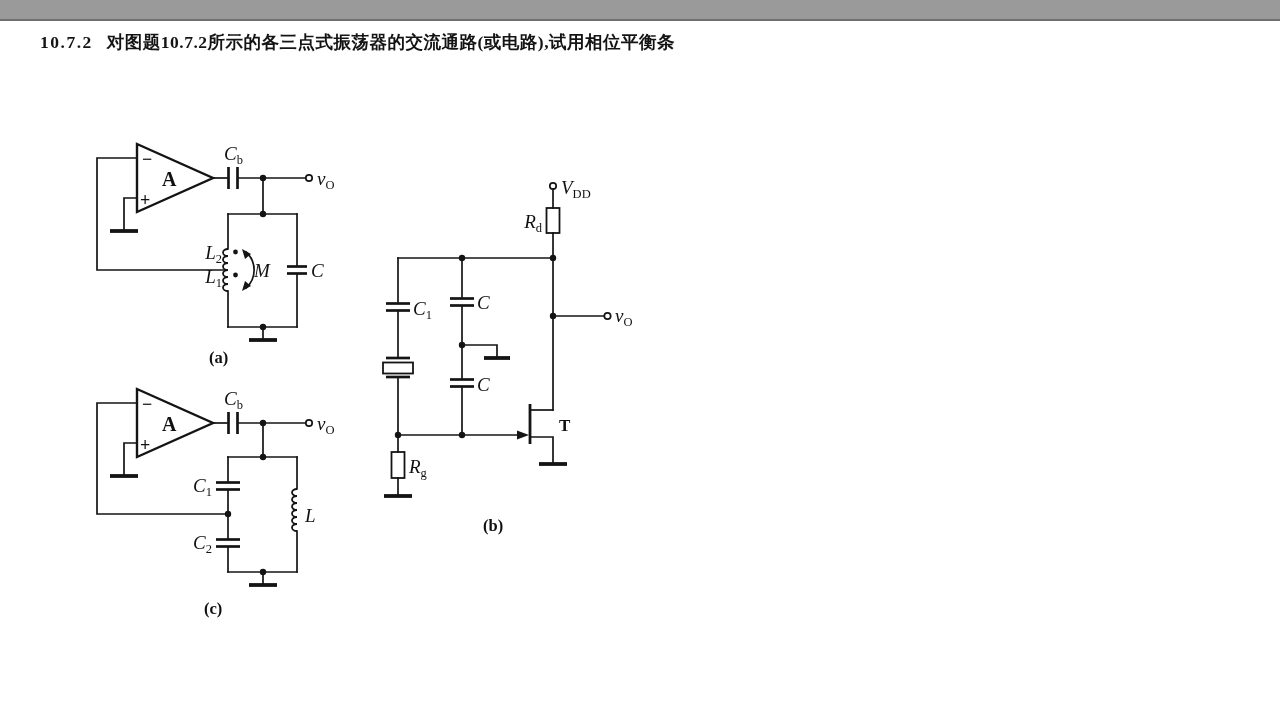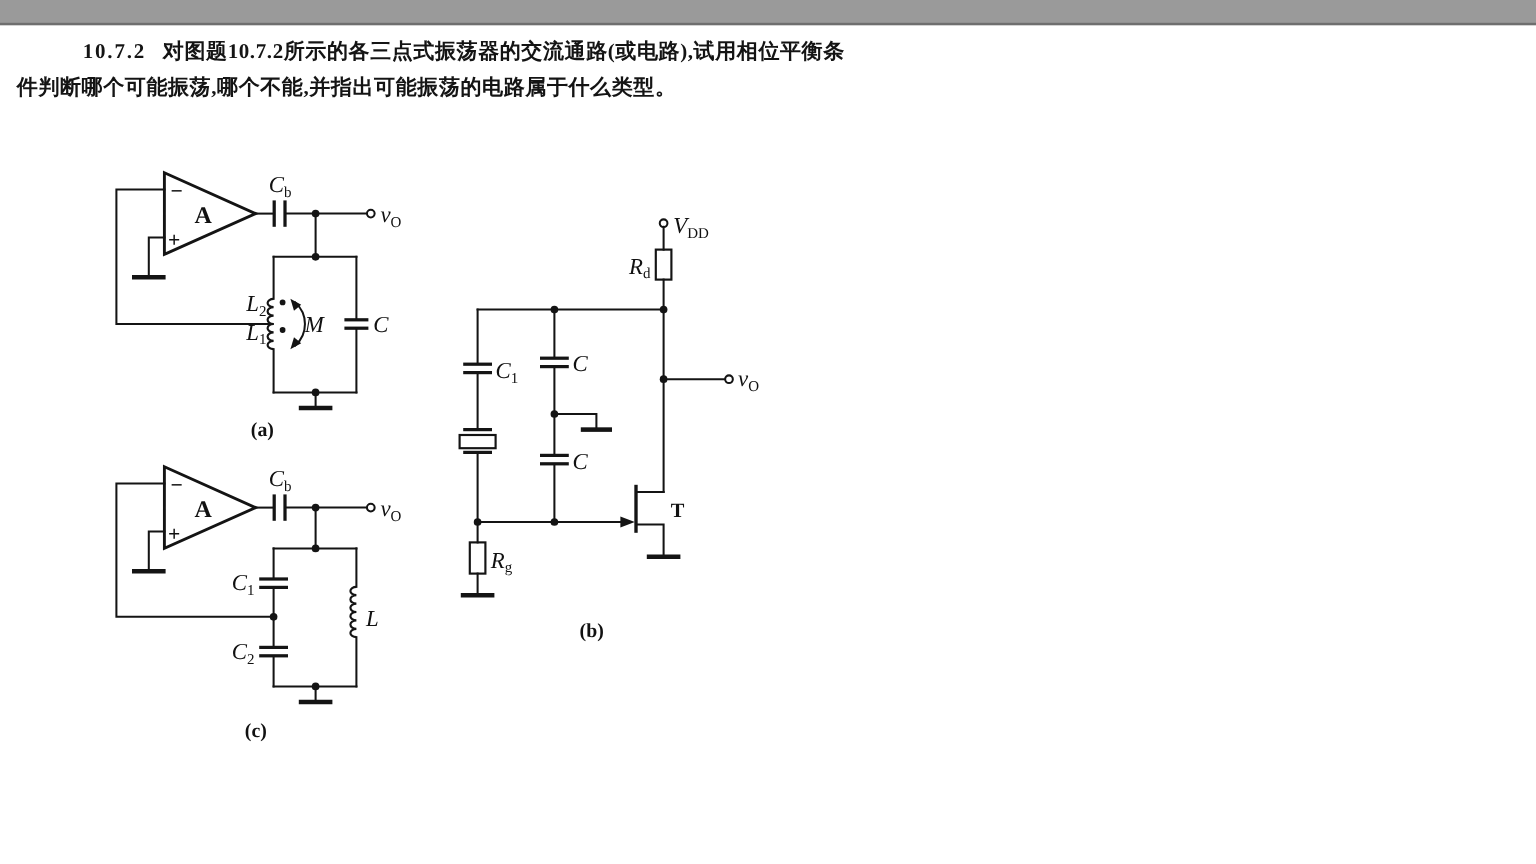--- a/index.html
+++ b/index.html
@@ -9,21 +9,21 @@
   }
   .topbar{
     position:absolute;top:0;left:0;width:1280px;height:19px;
     background:#9a9a9a;border-bottom:2px solid #6f6f6f;
   }
   .problem{
     position:absolute;left:14px;top:27px;width:690px;
     color:#141414;font-size:17.5px;line-height:30px;font-weight:600;
     letter-spacing:0.5px;
   }
-  .line1{padding-left:26px;text-align:right;}
+  .line1{padding-left:26px;}
   .prob-num{font-weight:700;margin-right:14px;letter-spacing:1.5px;}
   svg{position:absolute;top:0;left:0;}
   .w{stroke:#141414;stroke-width:1.7;fill:none;stroke-linecap:square;}
   .tri{stroke:#141414;stroke-width:2.4;fill:none;stroke-linejoin:miter;}
   .plate{stroke:#141414;stroke-width:2.7;fill:none;stroke-linecap:butt;}
   .coil{stroke:#141414;stroke-width:1.8;fill:none;}
   .gnd{stroke:#141414;stroke-width:3.8;fill:none;stroke-linecap:butt;}
   .rect{stroke:#141414;stroke-width:1.8;fill:none;}
   .bar{stroke:#141414;stroke-width:2.8;fill:none;stroke-linecap:butt;}
   .dot{fill:#141414;stroke:none;}
@@ -37,21 +37,20 @@
   .cap{font-size:16.5px;font-weight:700;font-style:normal;}
   .plainvar{font-style:normal;font-size:17px;font-weight:600;}
 </style>
 </head>
 <body>
 
 <div class="topbar"></div>
 
 <div class="problem">
   <div class="line1"><span class="prob-num">10.7.2</span><span>对图题10.7.2所示的各三点式振荡器的交流通路(或电路),试用相位平衡条</span></div>
-  <div class="line2">件判断哪个可能振荡,哪个不能,并指出可能振荡的电路属于什么类型。</div>
 </div>
 
 <svg width="1280" height="720" viewBox="0 0 1280 720">
 
   <g>
     <path class="w" d="M137,158 H97 V270 H227"></path>
     <path class="w" d="M137,198 H124 V230"></path>
     <path class="gnd" d="M110,231 H138"></path>
     <path class="tri" d="M137,144 L213,178 L137,212 Z"></path>
     <text class="pm" x="142" y="165">−</text>

